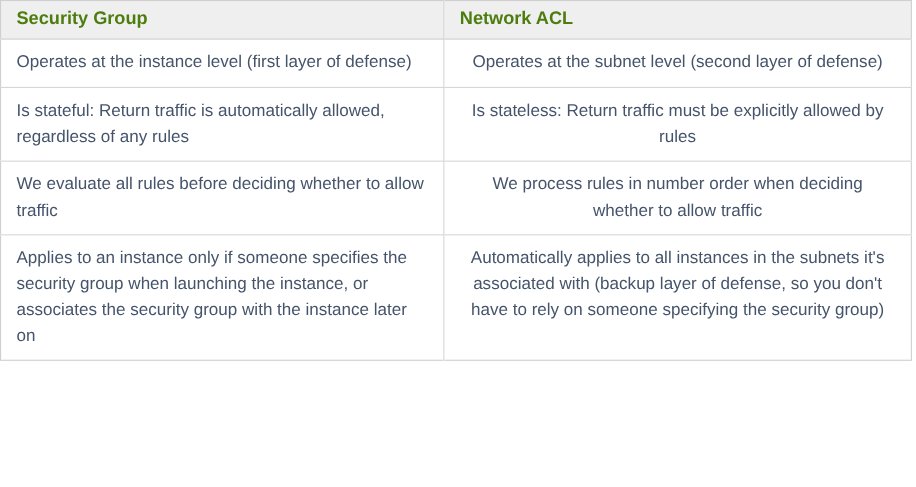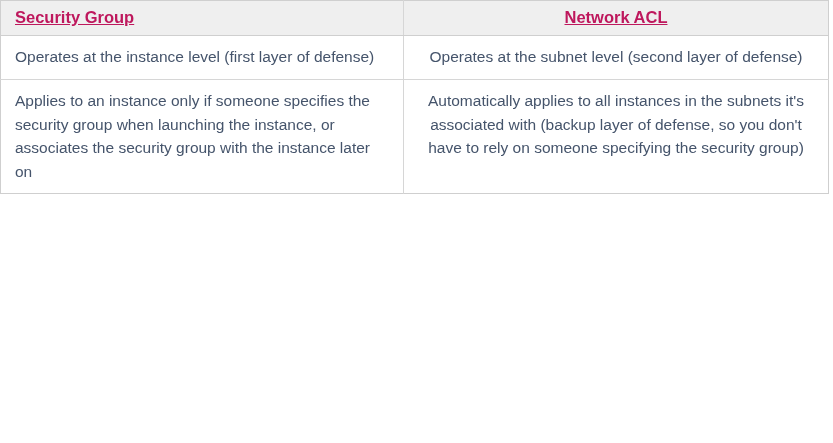--- a/index.html
+++ b/index.html
@@ -24,33 +24,32 @@
     border-top: 1px solid #cfcfcf;
     border-left: 1px solid #cfcfcf;
     border-right: 1px solid #cfcfcf;
     border-bottom: 1px solid #cfcfcf;
   }
   table.comparison col.c1 { width: 403px; }
   table.comparison col.c2 { width: 425px; }
 
   table.comparison th {
     background: #efefef;
-    color: #be185d;
+    color: #4d7c0f;
     font-weight: bold;
     font-size: 16.5px;
     text-align: left;
     padding: 6px 14px 7px 14px;
     border-right: 1px solid #d6d6d6;
     border-bottom: 1px solid #cfcfcf;
     line-height: 1.3;
     vertical-align: middle;
     white-space: nowrap;
-    text-decoration: underline;
   }
-  table.comparison th:last-child { border-right: none; text-align: center; }
+  table.comparison th:last-child { border-right: none; }
 
   table.comparison td {
     color: #45546b;
     font-size: 15.5px;
     line-height: 1.52;
     text-align: left;
     vertical-align: top;
     padding: 9px 14px 10px 14px;
     border-right: 1px solid #d6d6d6;
     border-bottom: 1px solid #d6d6d6;
@@ -72,19 +71,27 @@
       <tr>
         <th>Security Group</th>
         <th>Network ACL</th>
       </tr>
     </thead>
     <tbody>
       <tr>
         <td>Operates at the instance level (first layer of defense)</td>
         <td>Operates at the subnet level (second layer of defense)</td>
       </tr>
+      <tr>
+        <td>Is stateful: Return traffic is automatically allowed, regardless of any rules</td>
+        <td>Is stateless: Return traffic must be explicitly allowed by rules</td>
+      </tr>
+      <tr>
+        <td>We evaluate all rules before deciding whether to allow traffic</td>
+        <td>We process rules in number order when deciding whether to allow traffic</td>
+      </tr>
       <tr class="last-row">
         <td>Applies to an instance only if someone specifies the security group when launching the instance, or associates the security group with the instance later on</td>
         <td>Automatically applies to all instances in the subnets it's associated with (backup layer of defense, so you don't have to rely on someone specifying the security group)</td>
       </tr>
     </tbody>
   </table>
 </div>
 
 </body></html>

